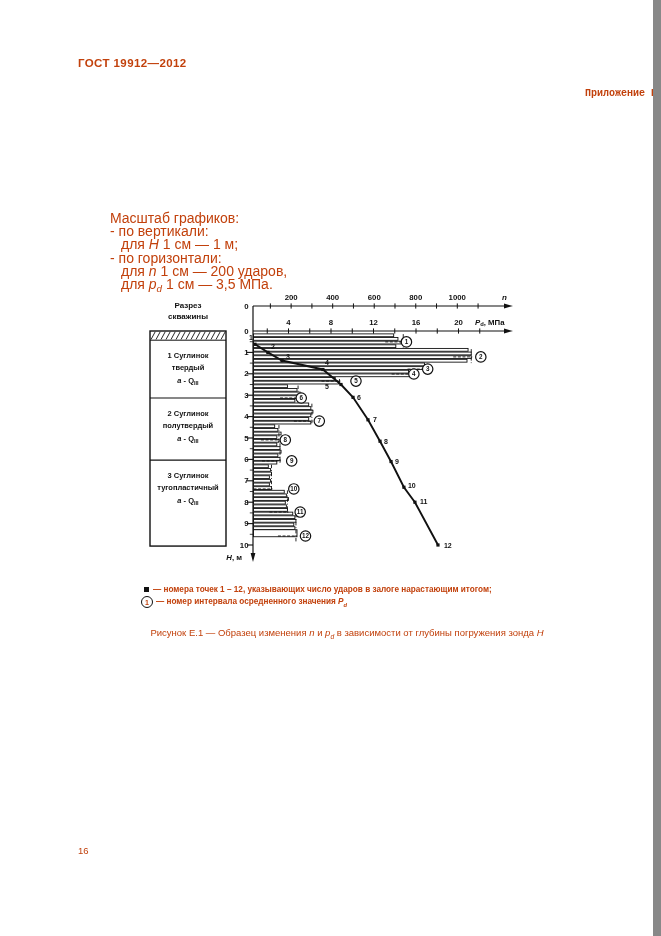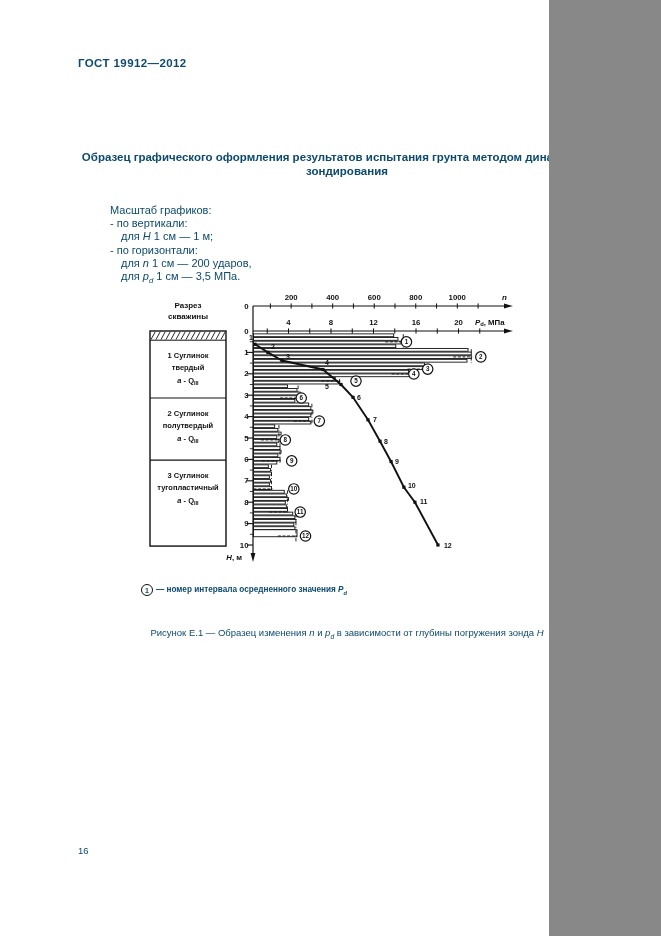--- a/index.html
+++ b/index.html
@@ -1,22 +1,22 @@
 <!DOCTYPE html>
 <html><head>
 <meta charset="utf-8">
 <style>
   html,body{margin:0;padding:0;background:#888;}
-  #page{position:relative;width:549px;height:936px;background:#ffffff;
-        font-family:"Liberation Sans",sans-serif;color:#0c4a6e;overflow:hidden;}
+  #page{position:relative;width:653px;height:936px;background:#ffffff;
+        font-family:"Liberation Sans",sans-serif;color:#c2410c;overflow:hidden;}
   .abs{position:absolute;}
   #header{left:78px;top:57px;font-size:11.5px;font-weight:bold;letter-spacing:0.4px;}
   #appendix{left:37px;top:87px;width:620px;text-align:right;font-size:10px;font-weight:bold;line-height:13px;font-family:Liberation Mono, monospace;}
   #doc-title{left:57px;top:150px;width:580px;text-align:center;font-size:11.5px;font-weight:bold;line-height:14px;}
-  #scale-block{left:110px;top:204px;font-size:11px;line-height:13.2px;}
+  #scale-block{left:110px;top:212px;font-size:14px;line-height:13.2px;}
   #scale-block .ind{padding-left:11px;}
   #chart-wrap{left:138px;top:283px;width:420px;height:292px;}
   #legend{left:141px;top:584px;font-size:8.2px;font-weight:bold;line-height:11px;}
   .legend-row{display:flex;align-items:flex-start;margin-bottom:1px;}
   .sym-square{width:5px;height:5px;background:#111;margin:3px 4px 0 3px;flex:none;}
   .sym-circle{width:10px;height:10px;border:1.2px solid #111;border-radius:50%;
               display:flex;align-items:center;justify-content:center;
               font-size:7px;font-weight:bold;line-height:1;margin:0 3px 0 0;flex:none;}
   #caption{left:37px;top:627px;width:620px;text-align:center;font-size:9.5px;}
   #page-number{left:78px;top:845px;font-size:9.5px;}
@@ -28,21 +28,20 @@
 <body>
 
 <div id="page">
 
   <div id="header" class="abs">ГОСТ 19912—2012</div>
 
   <div id="appendix" class="abs">
     <div>Приложение Е</div>
   </div>
 
-  <div id="doc-title" class="abs">Образец графического оформления результатов испытания грунта методом динамического зондирования</div>
 
   <div id="scale-block" class="abs">
     <div><span>Масштаб графиков:</span></div>
     <div><span>- по вертикали:</span></div>
     <div class="ind"><span>для </span><span class="i">Н</span><span> 1 см — 1 м;</span></div>
     <div><span>- по горизонтали:</span></div>
     <div class="ind"><span>для </span><span class="i">n</span><span> 1 см — 200 ударов,</span></div>
     <div class="ind"><span>для </span><span class="i">р</span><span class="i sub">d</span><span> 1 см — 3,5 МПа.</span></div>
   </div>
 
@@ -277,20 +276,24 @@
         <text x="269.9211" y="205.22" font-size="7" text-anchor="start" font-weight="bold">10</text>
         <rect x="275.32919999999996" y="217.6" width="3.2" height="3.2" fill="#111"></rect>
         <text x="281.9292" y="221.2" font-size="7" text-anchor="start" font-weight="bold">11</text>
         <rect x="298.3838999999999" y="260.4" width="3.2" height="3.2" fill="#111"></rect>
         <text x="305.98389999999995" y="265" font-size="7" text-anchor="start" font-weight="bold">12</text>
       </svg>
   </div>
 
   <div id="legend" class="abs">
     <div class="legend-row">
+      <span class="sym-square"></span>
+      <span><span>— номера точек 1 – 12, указывающих число ударов в залоге нарастающим итогом;</span></span>
+    </div>
+    <div class="legend-row">
       <span class="sym-circle">1</span>
       <span><span>— номер интервала осредненного значения </span><span class="i">Р</span><span class="i sub">d</span></span>
     </div>
   </div>
 
   <div id="caption" class="abs"><span>Рисунок Е.1 — Образец изменения </span><span class="i">n</span><span> и </span><span class="i">р</span><span class="i sub">d</span><span> в зависимости от глубины погружения зонда </span><span class="i">Н</span></div>
 
   <div id="page-number" class="abs">16</div>
 
 </div>

